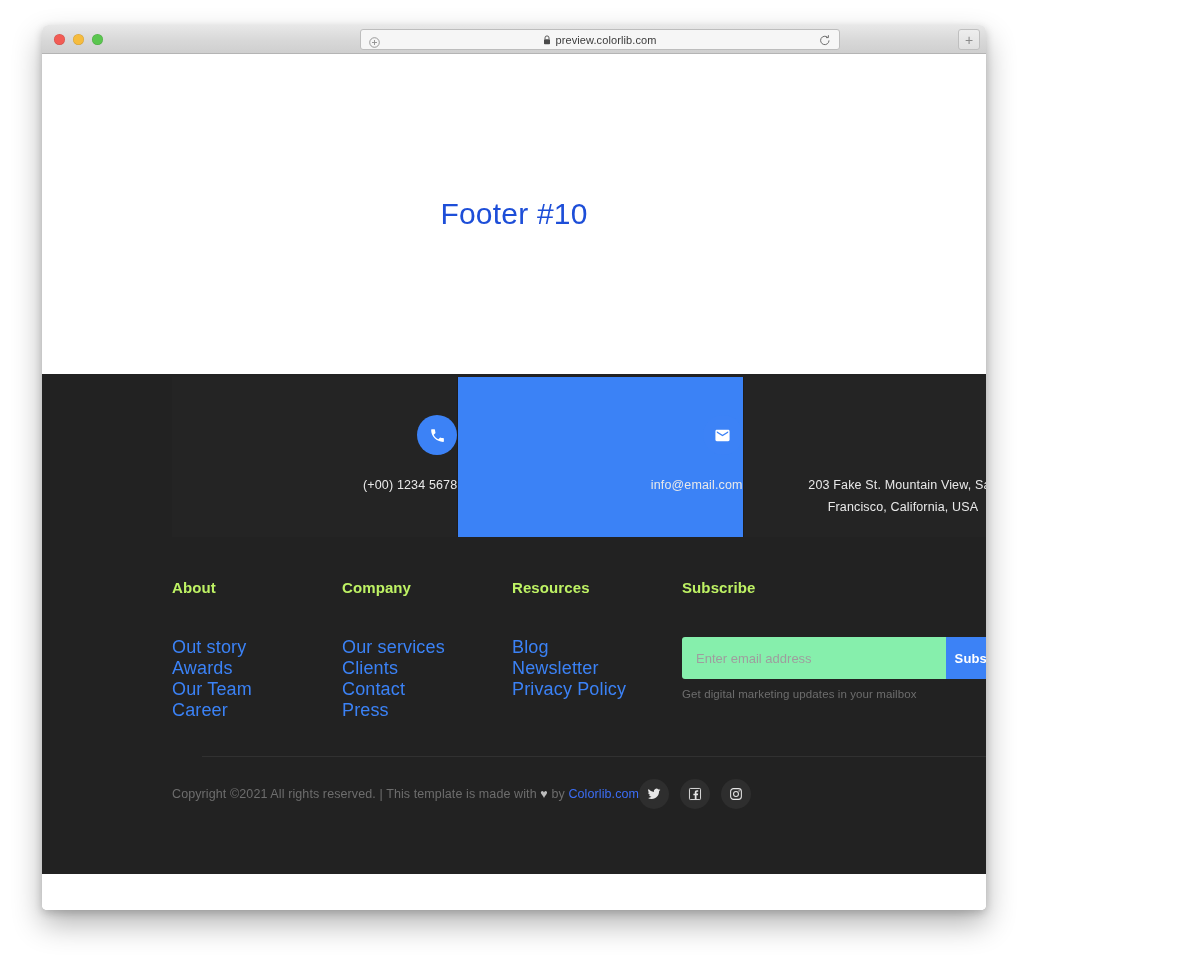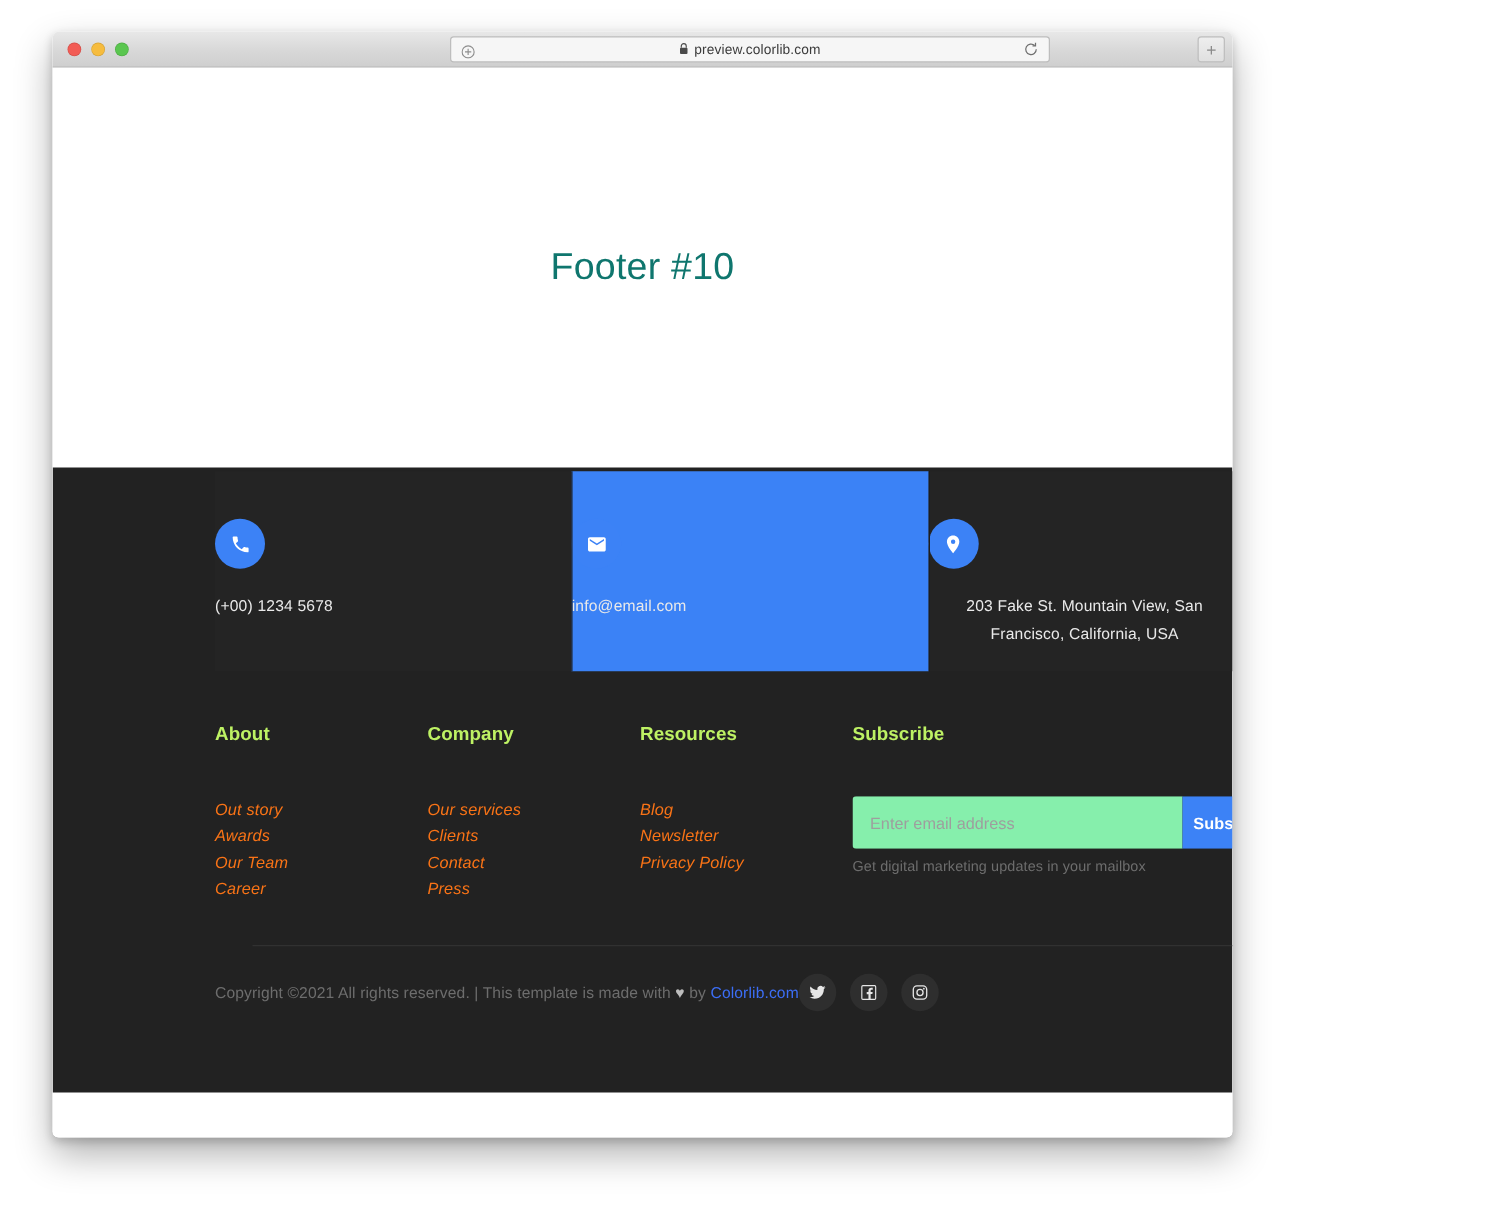--- a/index.html
+++ b/index.html
@@ -109,21 +109,21 @@
   #hero {
     height: 320px;
     background: #ffffff;
     display: flex;
     align-items: center;
     justify-content: center;
   }
   #hero-title {
     font-size: 30px;
     font-weight: 400;
-    color: #0f766e;
+    color: #1d4ed8;
     letter-spacing: 0.2px;
   }
 
   
   #site-footer {
     background: #222222;
     height: 500px;
     position: relative;
   }
 
@@ -134,21 +134,21 @@
     top: 3px;
     width: 856px;
     height: 160px;
     display: flex;
   }
   .contact-card {
     flex: 1;
     background: #242424;
     display: flex;
     flex-direction: column;
-    align-items: flex-start;
+    align-items: flex-end;
     padding-top: 38px;
     position: relative;
   }
   .contact-card + .contact-card::before {
     content: "";
     position: absolute;
     left: 0; top: 0;
     width: 1px; height: 100%;
     background: #1d1d1d;
   }
@@ -183,26 +183,25 @@
   .link-col.wide { width: 360px; }
   .col-heading {
     font-size: 15px;
     font-weight: bold;
     color: #bef264;
     margin-bottom: 41px;
     letter-spacing: 0.1px;
   }
   .col-link {
     display: block;
-    font-size: 13px;
-    color: #f97316;
+    font-size: 18px;
+    color: #3b82f6;
     line-height: 21px;
     text-decoration: none;
     letter-spacing: 0.15px;
-    font-style: italic;
   }
 
   
   #subscribe-form {
     display: flex;
     width: 345px;
     height: 42px;
     border-radius: 3px;
     overflow: hidden;
   }

